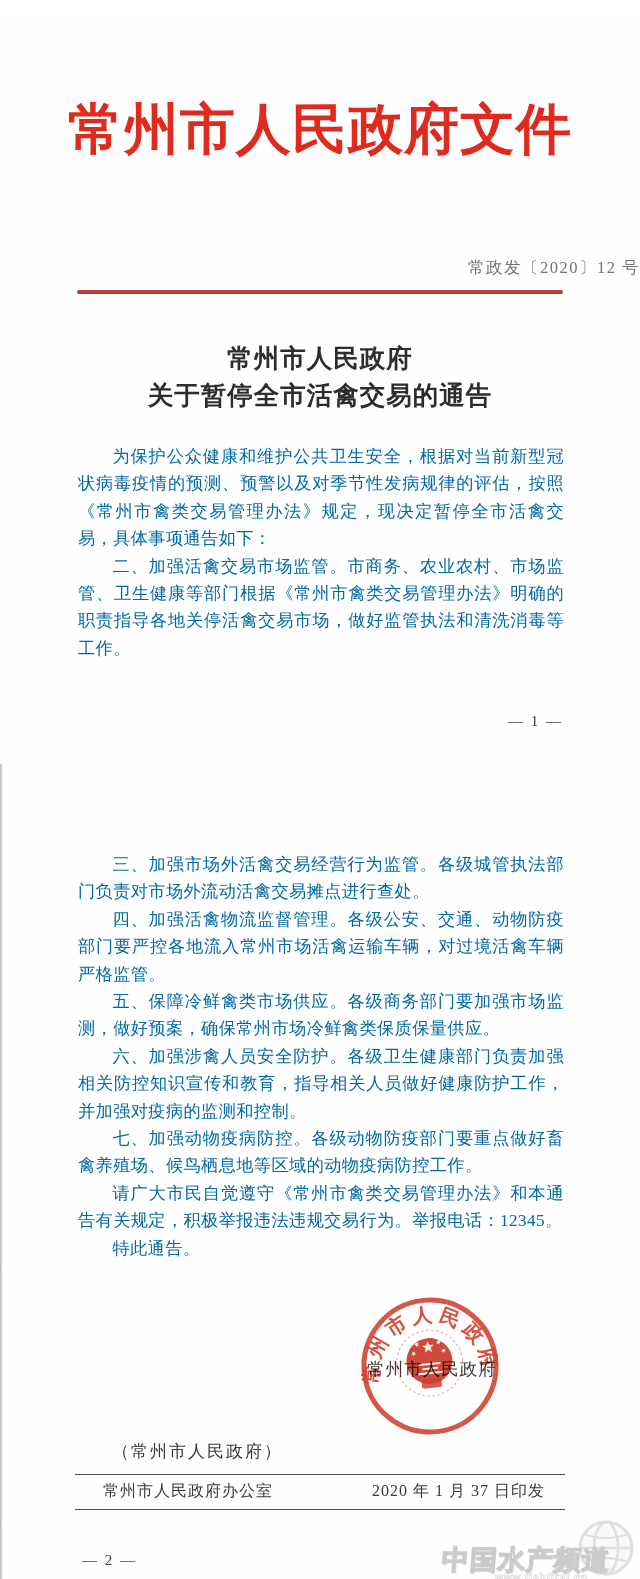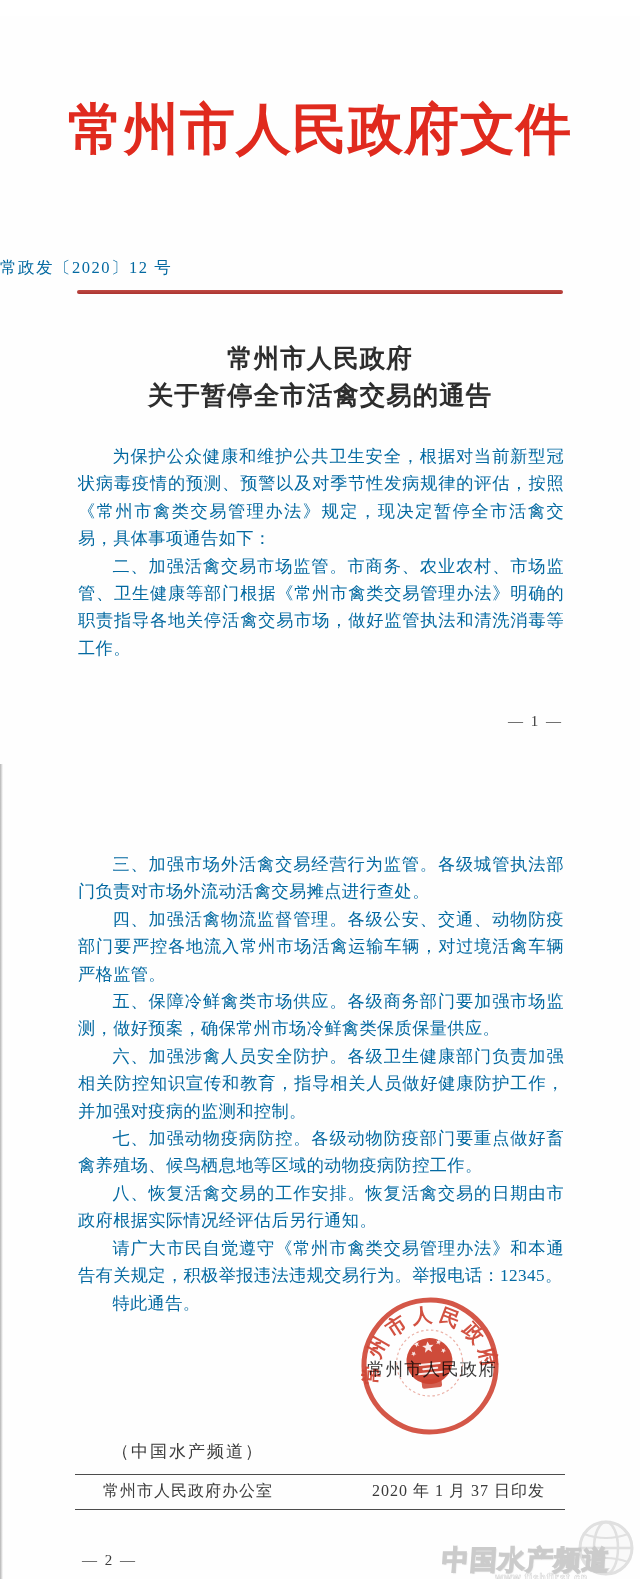--- a/index.html
+++ b/index.html
@@ -22,21 +22,21 @@
     background:linear-gradient(to right,rgba(90,90,90,.45),rgba(90,90,90,0));
   }
   .header-title{
     position:absolute;top:68px;left:0;width:100%;
     text-align:center;font-size:55px;font-weight:bold;
     color:var(--header_red);letter-spacing:1px;line-height:92px;
     font-family:"Liberation Serif","DejaVu Serif",serif;
   }
   .doc-number{
     position:absolute;top:241px;left:0;width:100%;
-    text-align:left;font-size:16.5px;letter-spacing:1.5px;color:#0369a1;
+    text-align:right;font-size:16.5px;letter-spacing:1.5px;color:#737373;
   }
   .red-rule{
     position:absolute;top:274px;left:77px;width:486px;height:3.5px;
     background:linear-gradient(to bottom,#c04a44,var(--rule_red));
     border-radius:2px;
   }
   .title{
     position:absolute;top:324px;left:0;width:100%;
     text-align:center;font-size:25.5px;font-weight:bold;
     line-height:37px;color:#2d2d2d;letter-spacing:1px;
@@ -122,21 +122,20 @@
   </div>
 
   <div class="pagenum pagenum1">— 1 —</div>
 
   <div class="body body2">
     <p>三、加强市场外活禽交易经营行为监管。各级城管执法部门负责对市场外流动活禽交易摊点进行查处。</p>
     <p>四、加强活禽物流监督管理。各级公安、交通、动物防疫部门要严控各地流入常州市场活禽运输车辆，对过境活禽车辆严格监管。</p>
     <p>五、保障冷鲜禽类市场供应。各级商务部门要加强市场监测，做好预案，确保常州市场冷鲜禽类保质保量供应。</p>
     <p>六、加强涉禽人员安全防护。各级卫生健康部门负责加强相关防控知识宣传和教育，指导相关人员做好健康防护工作，并加强对疫病的监测和控制。</p>
     <p>七、加强动物疫病防控。各级动物防疫部门要重点做好畜禽养殖场、候鸟栖息地等区域的动物疫病防控工作。</p>
-    <p>八、恢复活禽交易的工作安排。恢复活禽交易的日期由市政府根据实际情况经评估后另行通知。</p>
     <p>请广大市民自觉遵守《常州市禽类交易管理办法》和本通告有关规定，积极举报违法违规交易行为。举报电话：12345。</p>
     <p>特此通告。</p>
   </div>
 
   <div class="sign-block">
     <div class="sign-name">常州市人民政府</div>
   </div>
 
   <svg class="seal" viewBox="0 0 146 146">
     <circle cx="73" cy="73" r="66" fill="none" stroke="#ce3a28" stroke-width="5" opacity=".92"></circle>
@@ -156,21 +155,21 @@
         <path transform="translate(58,59) scale(0.5) rotate(-35)" d="M0,-5 L1.5,-1.6 5,-1.6 2.2,0.8 3.1,4.6 0,2.4 -3.1,4.6 -2.2,0.8 -5,-1.6 -1.5,-1.6 Z"></path>
         <path transform="translate(88,59) scale(0.5) rotate(35)" d="M0,-5 L1.5,-1.6 5,-1.6 2.2,0.8 3.1,4.6 0,2.4 -3.1,4.6 -2.2,0.8 -5,-1.6 -1.5,-1.6 Z"></path>
         <rect x="62" y="70" width="22" height="2" rx="1"></rect>
         <rect x="65" y="74.5" width="16" height="2" rx="1"></rect>
         <rect x="60" y="79" width="26" height="2" rx="1"></rect>
       </g>
       <rect x="63" y="86" width="20" height="9" rx="2" fill="#c93320" opacity=".85"></rect>
     </g>
   </svg>
 
-  <div class="public-note">（中国水产频道）</div>
+  <div class="public-note">（常州市人民政府）</div>
 
   <div class="footer">
     <span>常州市人民政府办公室</span>
     <span>2020 年 1 月 37 日印发</span>
   </div>
 
   <div class="pagenum pagenum2">— 2 —</div>
 
   <div class="watermark">
     <svg class="wm-globe" viewBox="0 0 64 64">

